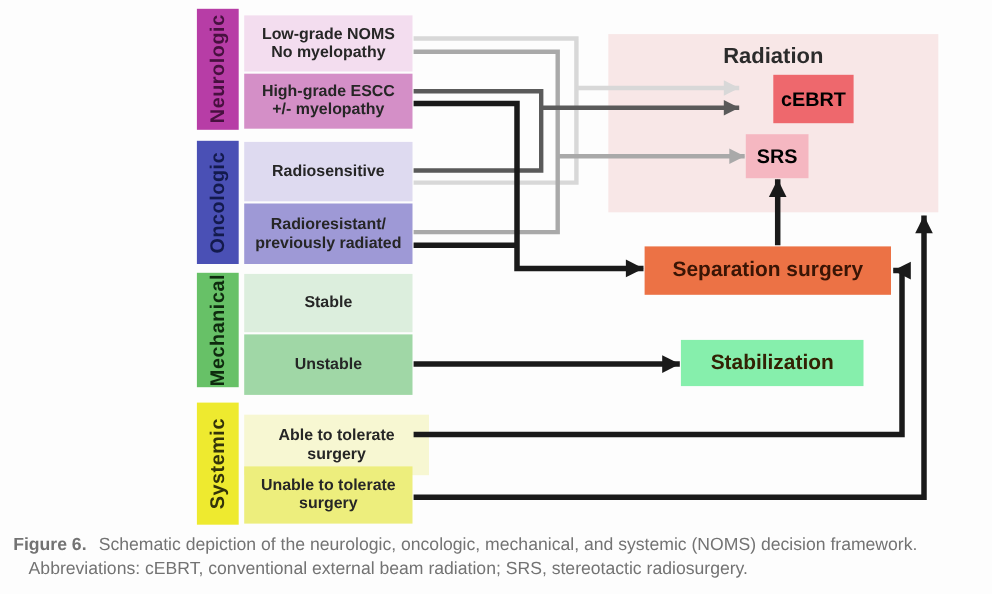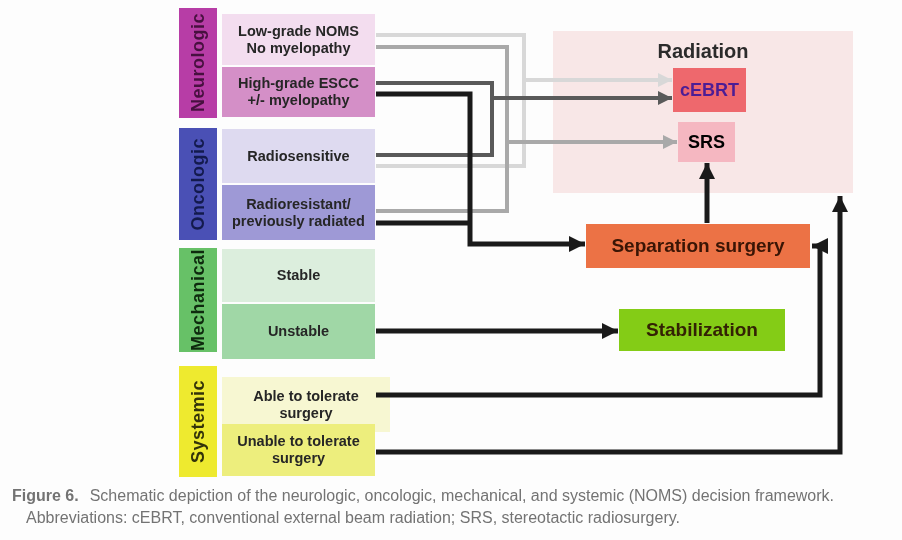--- a/index.html
+++ b/index.html
@@ -100,24 +100,24 @@
 surgery</span>
   </div>
   <div class="row" id="row-unable" style="background: rgb(237, 238, 125);">
     <span class="row-label">Unable to tolerate
 surgery</span>
   </div>
 
   <div id="box-radiation" style="background: rgb(248, 231, 231);">
     <div id="radiation-title" style="color: rgb(43, 43, 43);">Radiation</div>
   </div>
-  <div class="treat" id="box-cebrt" style="background: rgb(238, 104, 109); color: #4c1d95;">cEBRT</div>
+  <div class="treat" id="box-cebrt" style="background: rgb(238, 104, 109); color: #000000; margin-left: 30px;">cEBRT</div>
   <div class="treat" id="box-srs" style="background: rgb(245, 183, 193); color: #000000;">SRS</div>
   <div class="treat" id="box-separation" style="background: rgb(236, 114, 69); color: rgb(58, 21, 5);">Separation surgery</div>
-  <div class="treat" id="box-stabilization" style="background: #84cc16; color: rgb(51, 34, 4);">Stabilization</div>
+  <div class="treat" id="box-stabilization" style="background: #86efac; color: rgb(51, 34, 4);">Stabilization</div>
 
   <svg id="connector-svg" width="902" height="540">
       <polyline points="376,35 524,35 524,166 376,166" fill="none" stroke="#d8d8d8" stroke-width="4"></polyline>
       <polyline points="524,80 672,80" fill="none" stroke="#d8d8d8" stroke-width="4"></polyline>
       <path d="M 672 80 L 658 87 L 658 73 Z" fill="#d8d8d8"></path>
       <polyline points="376,47 507,47 507,211 376,211" fill="none" stroke="#a9a9a9" stroke-width="4"></polyline>
       <polyline points="507,142 677,142" fill="none" stroke="#a9a9a9" stroke-width="4"></polyline>
       <path d="M 677 142 L 663 149 L 663 135 Z" fill="#a9a9a9"></path>
       <polyline points="376,83 492,83 492,155 376,155" fill="none" stroke="#5a5a5a" stroke-width="4"></polyline>
       <polyline points="492,98 672,98" fill="none" stroke="#5a5a5a" stroke-width="4"></polyline>

